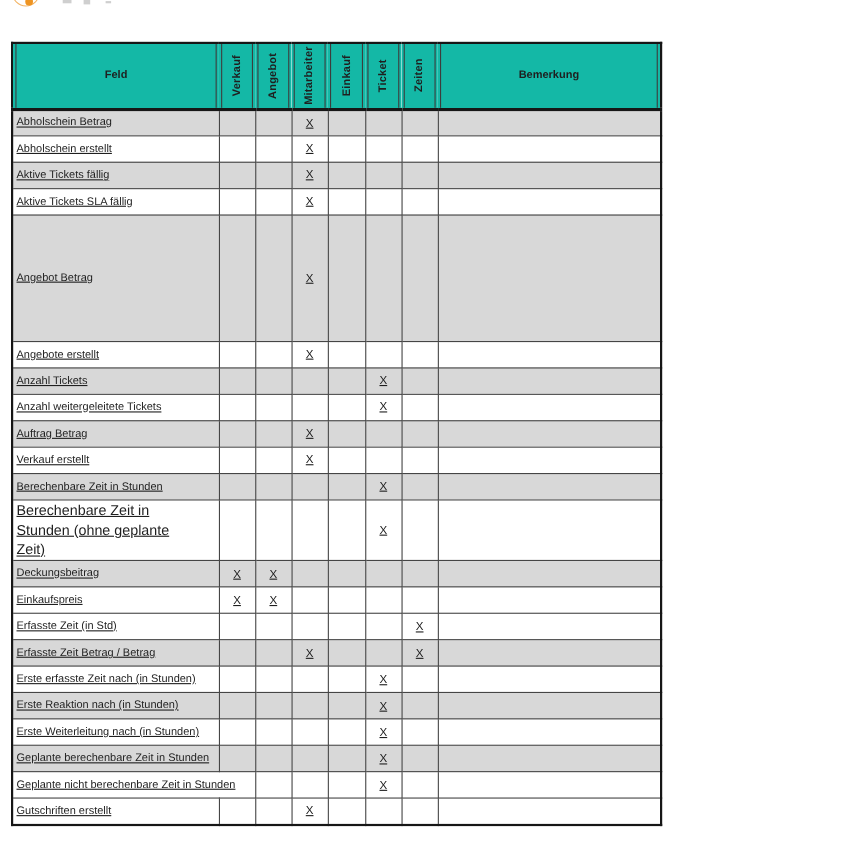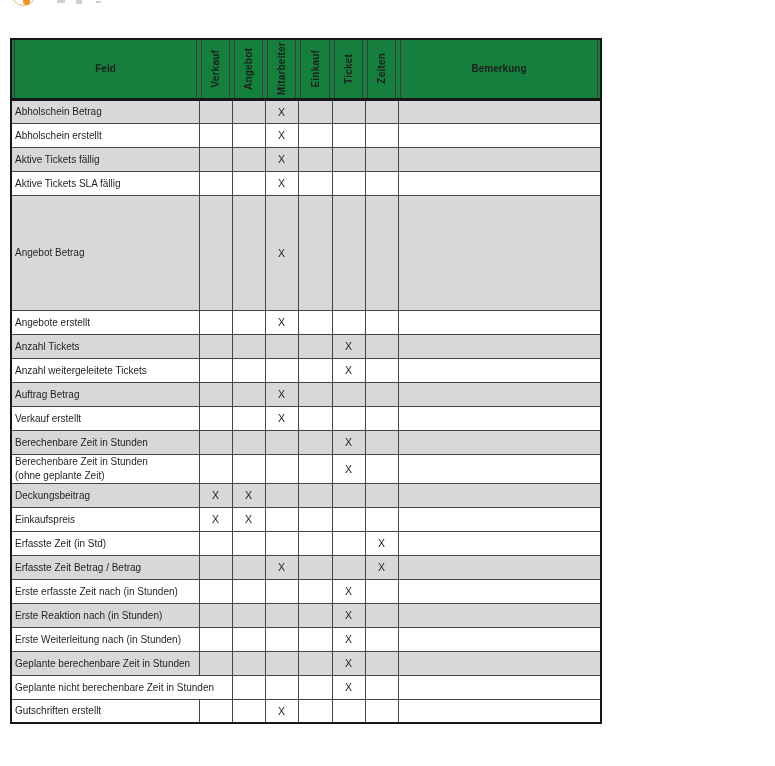--- a/index.html
+++ b/index.html
@@ -25,43 +25,43 @@
   .r3 { left:96px; top:1px; width:5px; height:2px; }
 
   
   .tbl-wrap { position:absolute; left:10px; top:38px; }
   table {
     border-collapse:collapse; table-layout:fixed; width:590px;
     border:2px solid #161616;
   }
   thead tr { height:60px; }
   thead th {
-    position:relative; padding:0; background:#15803d;
+    position:relative; padding:0; background:#14b8a6;
     border-bottom:3px solid #161616; font-weight:bold; font-size:10px;
   }
   .hbox {
     position:absolute; top:0; bottom:0; left:2px; right:2px;
     border-left:1px solid #3d3d3d; border-right:1px solid #3d3d3d;
     display:flex; align-items:center; justify-content:center;
   }
   th.rot .hbox span {
     writing-mode:vertical-rl; transform:rotate(180deg);
     white-space:nowrap; font-size:10px; letter-spacing:0.2px;
   }
   tbody td {
     border:1px solid #454545; font-size:10px; vertical-align:middle;
     overflow:visible;
   }
-  tbody tr { height:24px; }
+  tbody tr { height:24px;text-decoration:underline; }
   tbody tr.shaded td { background:#d8d8d8; }
   tbody tr.plain  td { background:#ffffff; }
   tbody tr.tall { height:115px; }
   tbody tr.two_line { height:27px; }
   tbody tr.two_line td.feld {
-    font-size:10px; line-height:1.4; white-space:normal; padding-right:40px;
+    font-size:13px; line-height:1.4; white-space:normal; padding-right:40px;
   }
   td.feld { padding-left:3px; white-space:nowrap; }
   td.mark { text-align:center; font-size:10.5px; color:#222; }
   td.bem  { }
 </style>
 </head>
 <body>
 
 <div class="logo-frag">
   <div class="logo-ring"></div>

